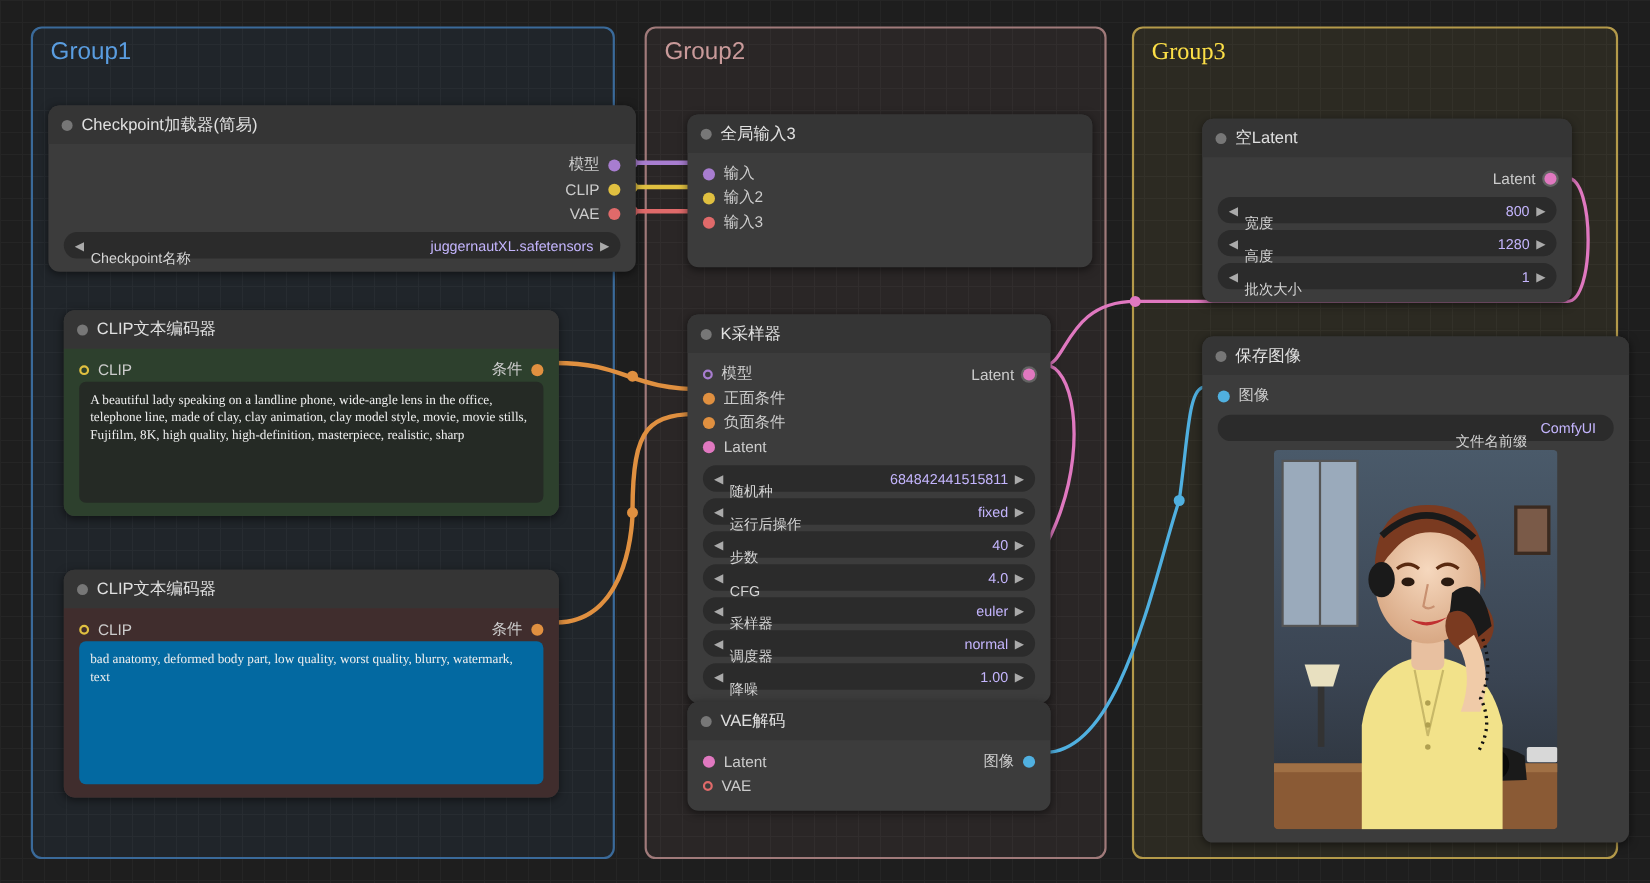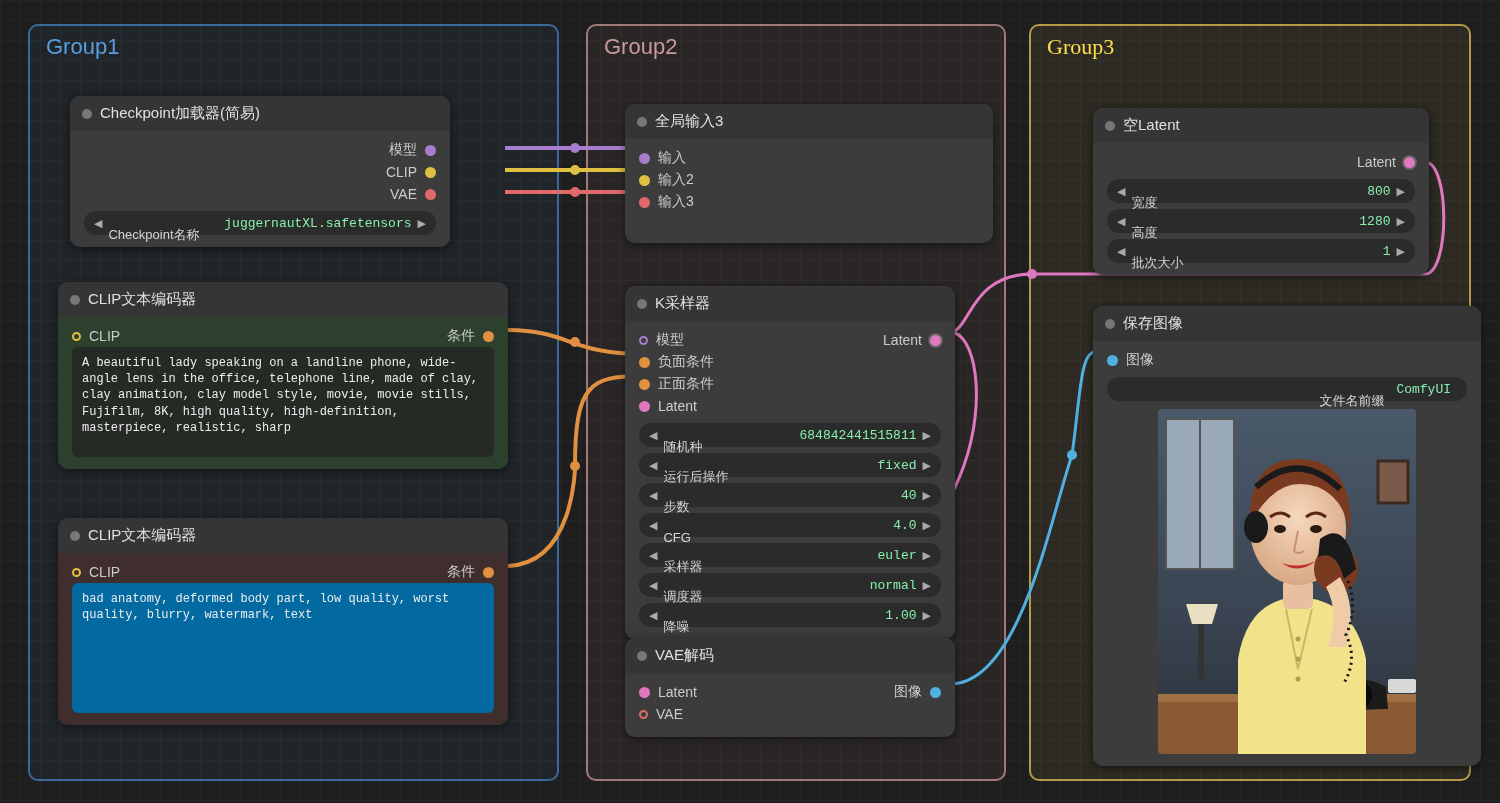--- a/index.html
+++ b/index.html
@@ -55,25 +55,25 @@
 .dot.ringp  { width:9px; height:9px; border:2px solid #a87dd0; border-radius:50%; background:transparent; }
 .dot.ringr  { width:9px; height:9px; border:2px solid #e06a6a; border-radius:50%; background:transparent; }
 
 .widget {
   display:flex; align-items:center; justify-content:space-between;
   background:#2b2b2b; border-radius:14px; height:24px;
   padding:0 10px; margin-top:6px; font-size:13px; color:#d5d5d5;
 }
 .widget .arrow { color:#aaa; font-size:11px; }
 .widget .label { flex:1; padding:0 6px;margin-top:24px; }
-.widget .val { color:#86efac; padding:0 6px;font-family:Liberation Mono, monospace; }
+.widget .val { color:#c4b5fd; padding:0 6px; }
 
 .textarea {
   background:#252a25; border-radius:6px; padding:8px 10px;
-  font-family:Liberation Mono, monospace; font-size:12px; color:#eee;
+  font-family:Liberation Serif, serif; font-size:12px; color:#eee;
   line-height:1.35; white-space:pre-wrap; min-height:110px;
 }
 .textarea.neg { background:#0369a1; min-height:130px; }
 
 .clip-green { background:#2d402d; }
 .clip-red   { background:#402d2d; }
 
 .row-between { display:flex; justify-content:space-between; align-items:center; }
 
 .image-preview {
@@ -113,21 +113,21 @@
 <div class="group g1">
   <div class="group-title">Group1</div>
 </div>
 <div class="group g2">
   <div class="group-title">Group2</div>
 </div>
 <div class="group g3">
   <div class="group-title">Group3</div>
 </div>
 
-<div class="node" style="left:70px; top:96px; width:380px;">
+<div class="node" style="left:44px; top:96px; width:534px;">
   <div class="node-title">
       <span class="title-dot"></span>
       <span>Checkpoint加载器(简易)</span>
     </div>
   <div class="node-body">
     <div class="port right">
         <span>模型</span>
         <span class="dot purple"></span>
       </div>
     <div class="port right">
@@ -220,25 +220,25 @@
           <span class="dot ringp"></span>
           <span>模型</span>
         </div>
       <div class="port right">
           <span>Latent</span>
           <span class="dot pinkf"></span>
         </div>
     </div>
     <div class="port">
         <span class="dot orange"></span>
+        <span>正面条件</span>
+      </div>
+    <div class="port">
+        <span class="dot orange"></span>
         <span>负面条件</span>
-      </div>
-    <div class="port">
-        <span class="dot orange"></span>
-        <span>正面条件</span>
       </div>
     <div class="port">
         <span class="dot pink"></span>
         <span>Latent</span>
       </div>
 
     <div class="widget">
         <span class="arrow">◀</span>
         <span class="label">随机种</span>
         <span class="val">684842441515811</span>

